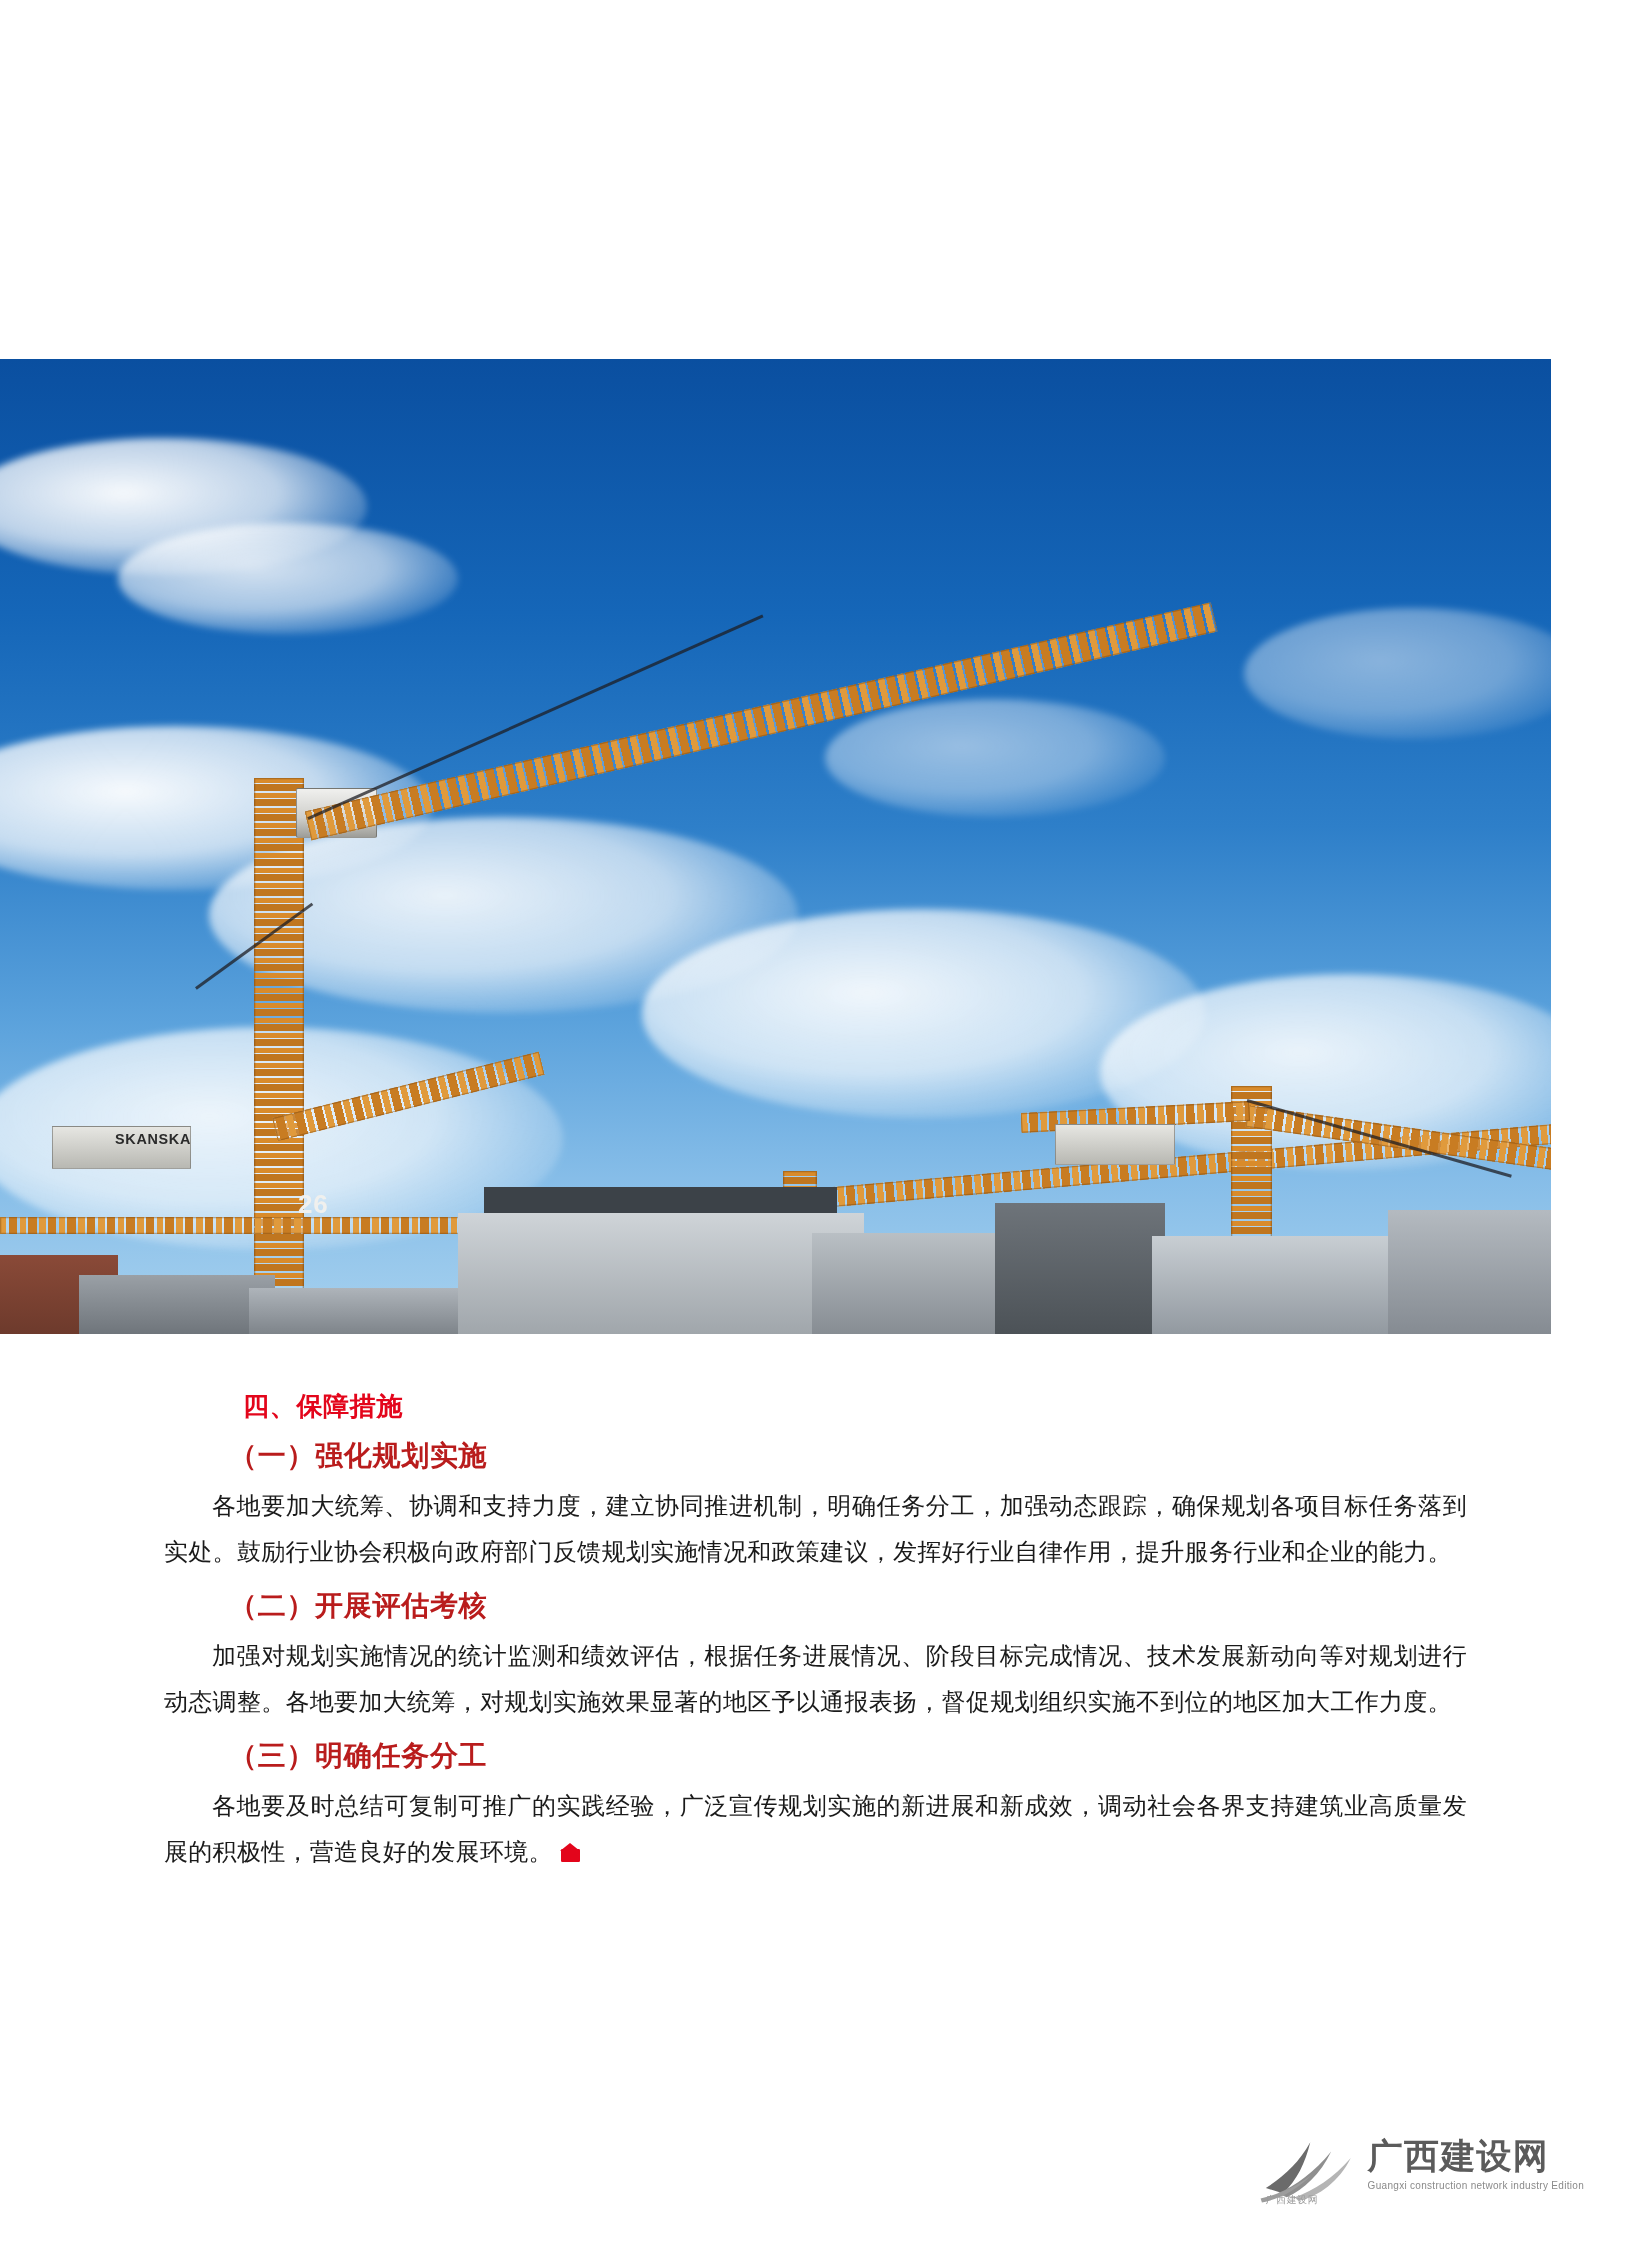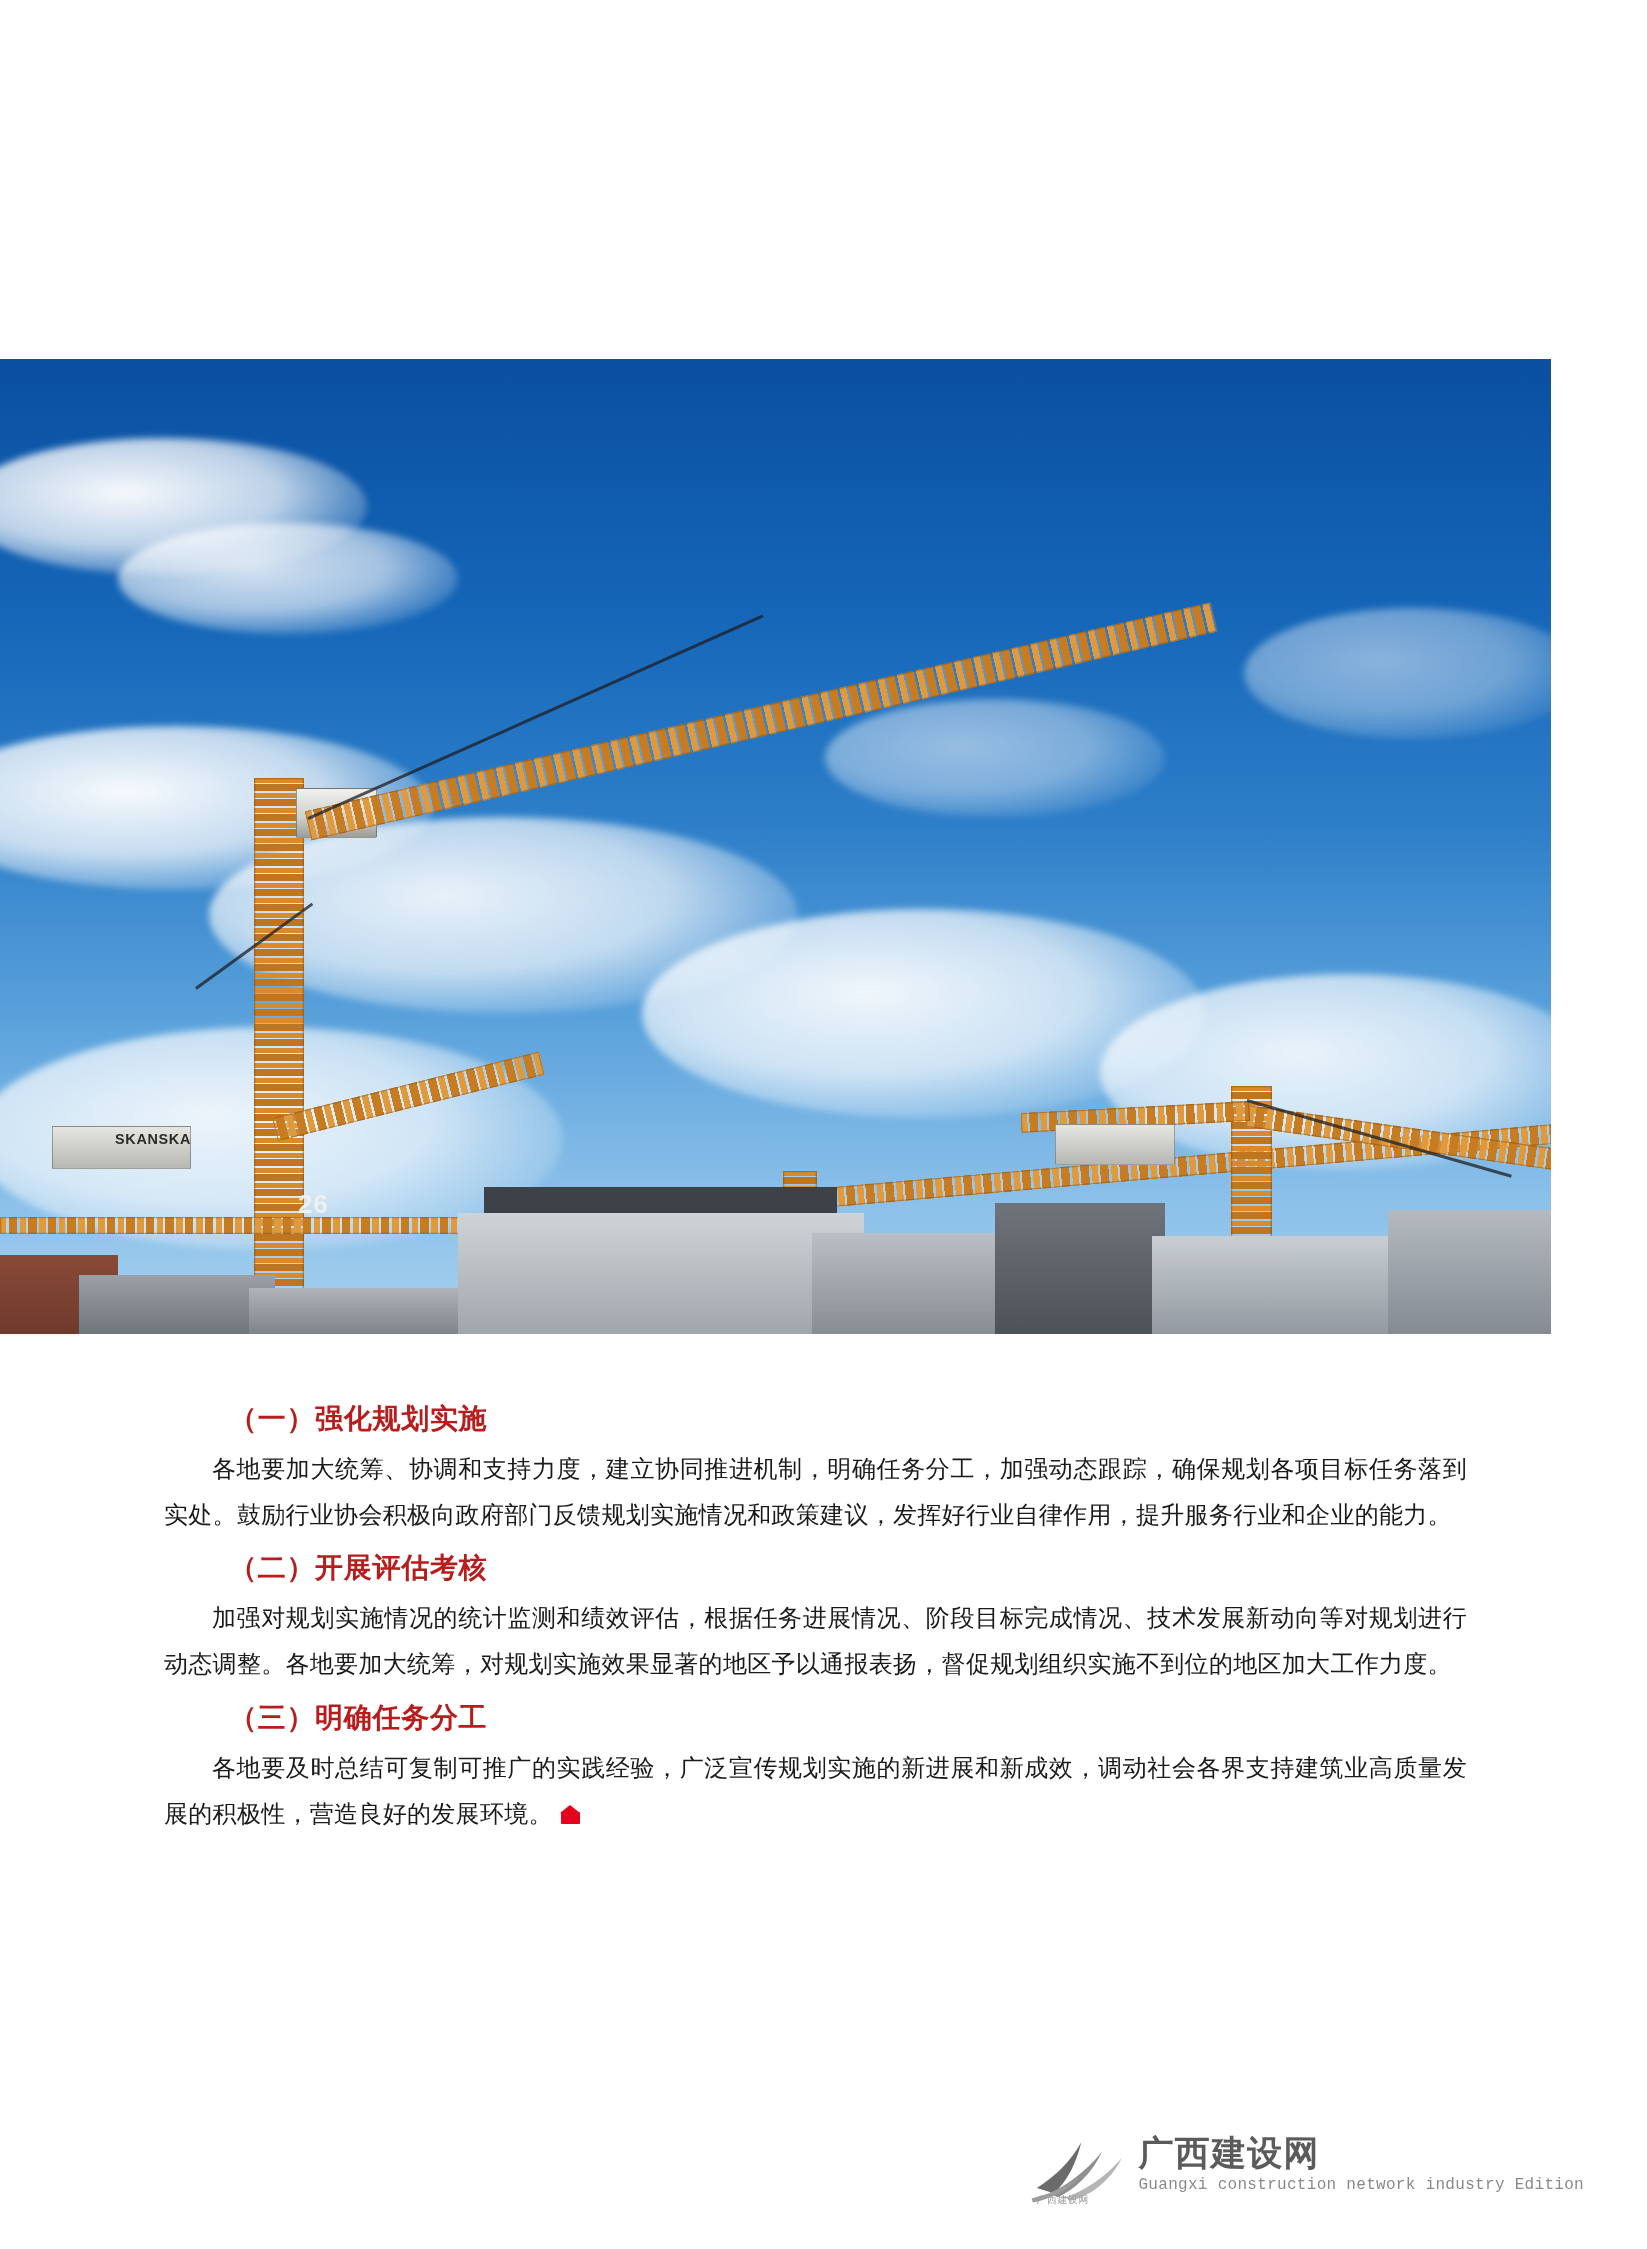--- a/index.html
+++ b/index.html
@@ -168,22 +168,22 @@
   }
   .logo-cn {
     font-family: "Liberation Sans", "DejaVu Sans", sans-serif;
     font-weight: bold;
     font-size: 35px;
     color: #5b5b5b;
     letter-spacing: 1.3px;
     line-height: 1.05;
   }
   .logo-en {
-    font-family: Liberation Mono, monospace;
-    font-size: 16px;
+    font-family: Liberation Sans, sans-serif;
+    font-size: 10px;
     color: #8a8a8a;
     letter-spacing: 0.3px;
     margin-top: 5.2px;
   }
   .logo-sub-cn {
     position: absolute;
     left: 7.9px;
     bottom: -2.6px;
     font-family: "Liberation Sans", sans-serif;
     font-size: 9.8px;
@@ -243,20 +243,21 @@
     <div class="bldg" style="left:812px;width:249px; height:101px; background:linear-gradient(180deg,#b9bfc4,#878d93);"></div>
     <div class="bldg" style="left:995px;width:170px; height:131px; background:linear-gradient(180deg,#6e747a,#4c5257);"></div>
     <div class="bldg" style="left:1152px;width:275px; height:98px; background:linear-gradient(180deg,#c8ced3,#9299a0);"></div>
     <div class="bldg" style="left:1388px;width:170px; height:124px; background:linear-gradient(180deg,#b4bac0,#858b92);"></div>
     <div class="bldg" style="left:249px; width:209px; height:46px;  background:linear-gradient(180deg,#aeb4ba,#7e848a);"></div>
   </div>
 </div>
 
 <div class="article">
 
+  <h2 class="h-section">四、保障措施</h2>
 
   <h3 class="h-sub">（一）强化规划实施</h3>
   <p class="para">各地要加大统筹、协调和支持力度，建立协同推进机制，明确任务分工，加强动态跟踪，确保规划各项目标任务落到实处。鼓励行业协会积极向政府部门反馈规划实施情况和政策建议，发挥好行业自律作用，提升服务行业和企业的能力。</p>
 
   <h3 class="h-sub">（二）开展评估考核</h3>
   <p class="para">加强对规划实施情况的统计监测和绩效评估，根据任务进展情况、阶段目标完成情况、技术发展新动向等对规划进行动态调整。各地要加大统筹，对规划实施效果显著的地区予以通报表扬，督促规划组织实施不到位的地区加大工作力度。</p>
 
   <h3 class="h-sub">（三）明确任务分工</h3>
   <p class="para"><span>各地要及时总结可复制可推广的实践经验，广泛宣传规划实施的新进展和新成效，调动社会各界支持建筑业高质量发展的积极性，营造良好的发展环境。</span><span class="end-mark"></span></p>
 

